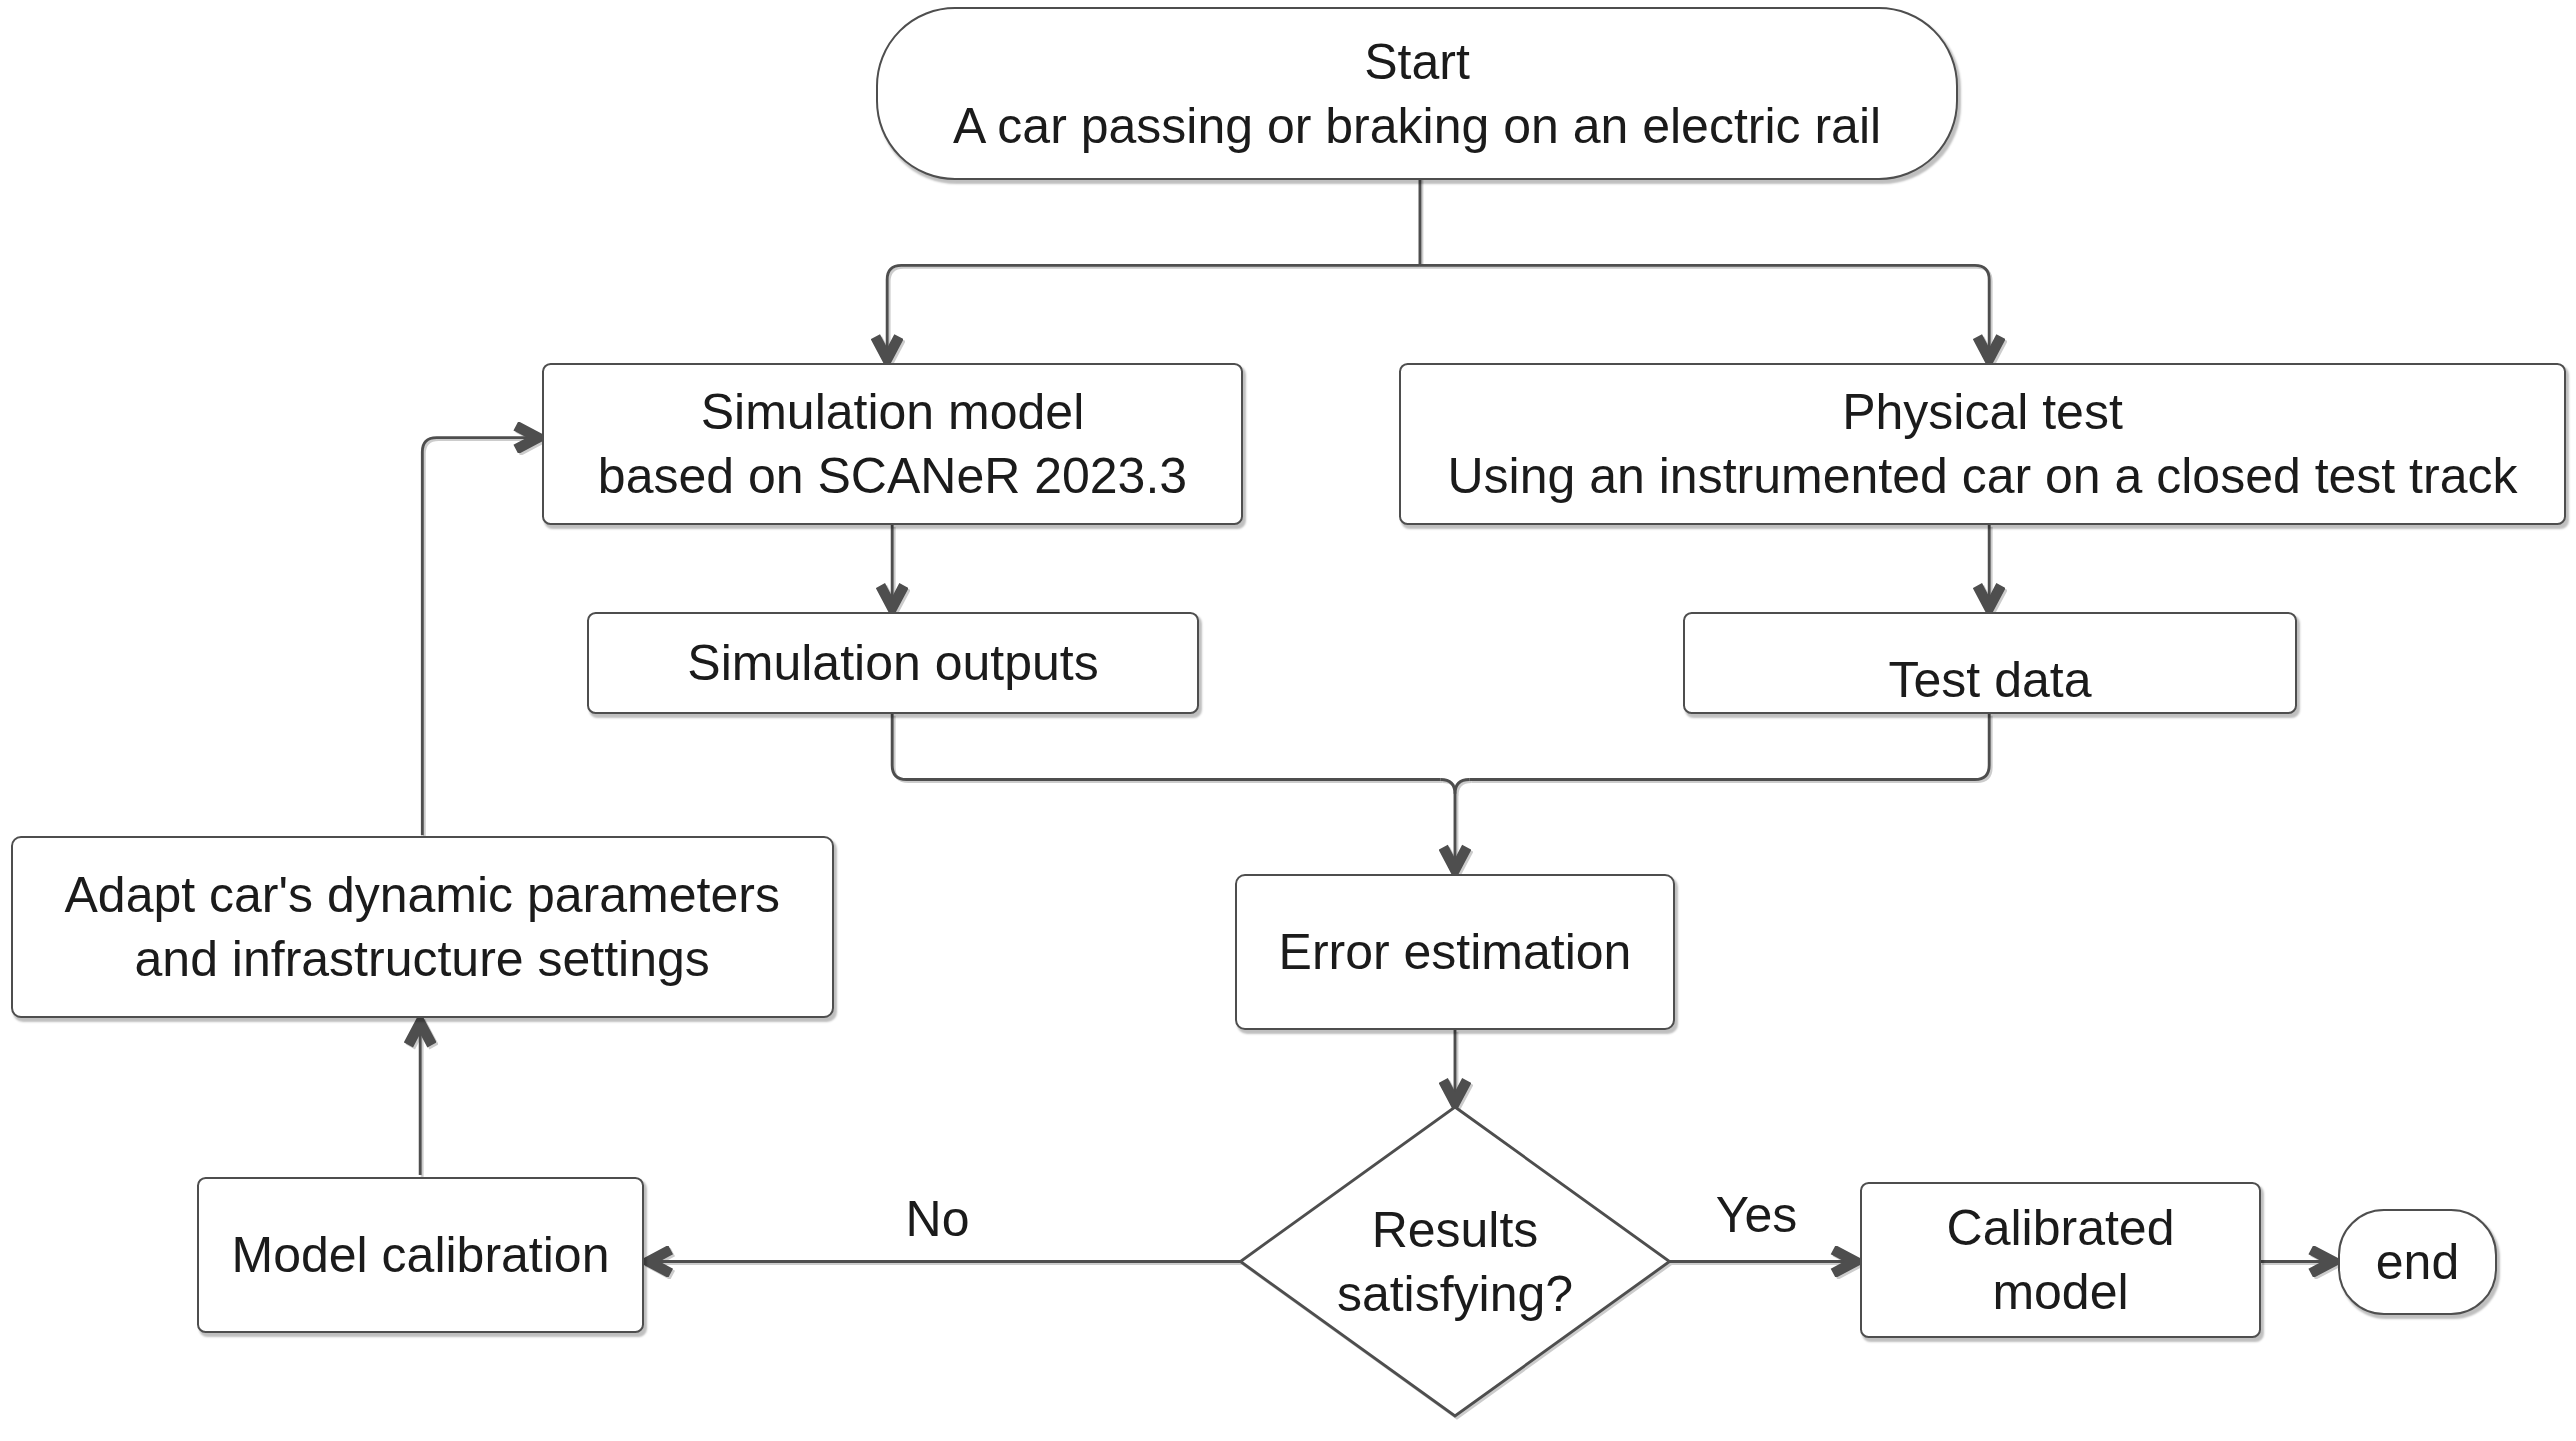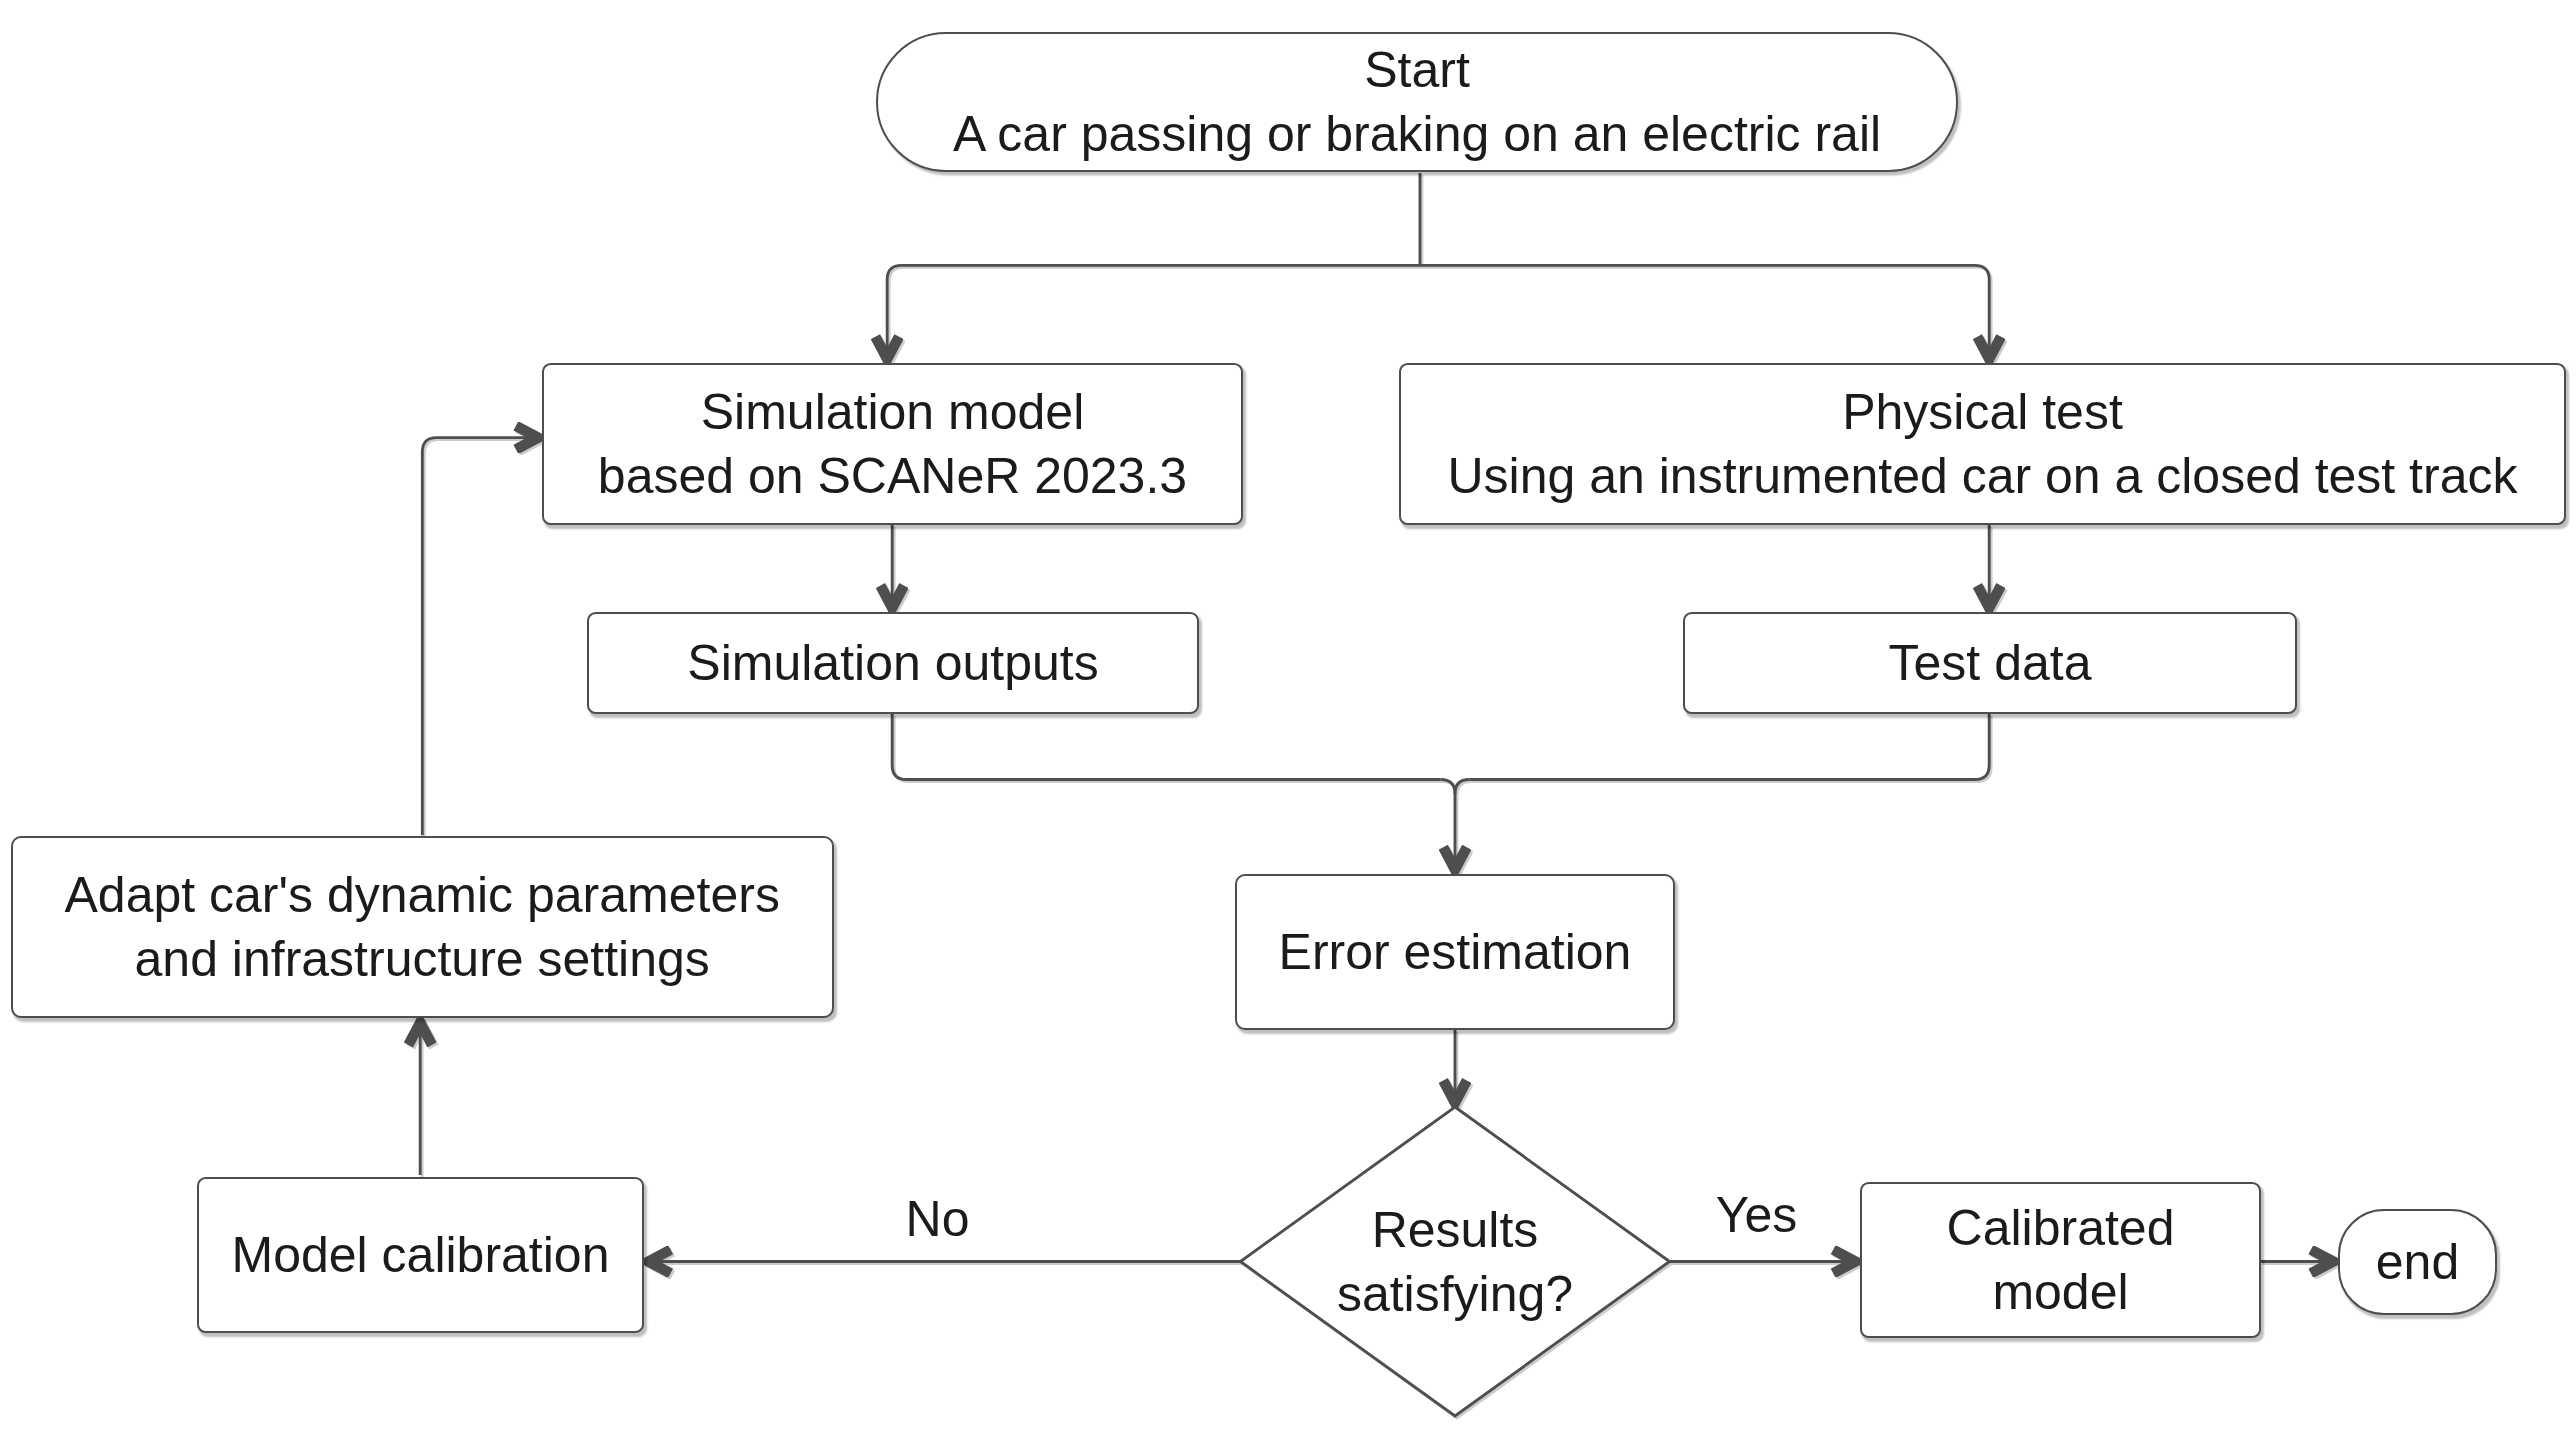--- a/index.html
+++ b/index.html
@@ -91,40 +91,40 @@
     <path d="M 2034 1440 L 2034 1542" marker-end="url(#arrow)"></path>
     <path d="M 1734 1764 L 906 1764" marker-end="url(#arrow)"></path>
     <path d="M 2334 1764 L 2594 1764" marker-end="url(#arrow)"></path>
     <path d="M 3160 1764 L 3262 1764" marker-end="url(#arrow)"></path>
     <path d="M 587 1643 L 587 1430" marker-end="url(#arrow)"></path>
     <path d="M 590 1168 L 590 632 Q 590 612 610 612 L 752 612" marker-end="url(#arrow)"></path>
 
     <polygon points="2034,1548 2334,1764 2034,1980 1734,1764"></polygon>
   </svg>
 
-  <div class="node stadium" style="left:876px; top:32px; width:1082px; height:140px;">
+  <div class="node stadium" style="left:876px; top:7px; width:1082px; height:173px;">
     <div>Start</div>
     <div>A car passing or braking on an electric rail</div>
   </div>
 
   <div class="node r12" style="left:542px; top:363px; width:701px; height:162px;">
     <div>Simulation model</div>
     <div>based on SCANeR 2023.3</div>
   </div>
 
   <div class="node r12" style="left:1399px; top:363px; width:1167px; height:162px;align-items:center;">
     <div>Physical test</div>
     <div>Using an instrumented car on a closed test track</div>
   </div>
 
   <div class="node r12" style="left:587px; top:612px; width:612px; height:102px;">
     <div>Simulation outputs</div>
   </div>
 
-  <div class="node r12" style="left:1683px; top:612px; width:614px; height:102px;">
+  <div class="node r12" style="left:1683px; top:612px; width:614px; height:102px;justify-content:flex-end;">
     <div>Test data</div>
   </div>
 
   <div class="node r14" style="left:1235px; top:874px; width:440px; height:156px;">
     <div>Error estimation</div>
   </div>
 
   <div class="node plain" style="left:1276px; top:1137px; width:358px; height:250px;">
     <div>Results</div>
     <div>satisfying?</div>

